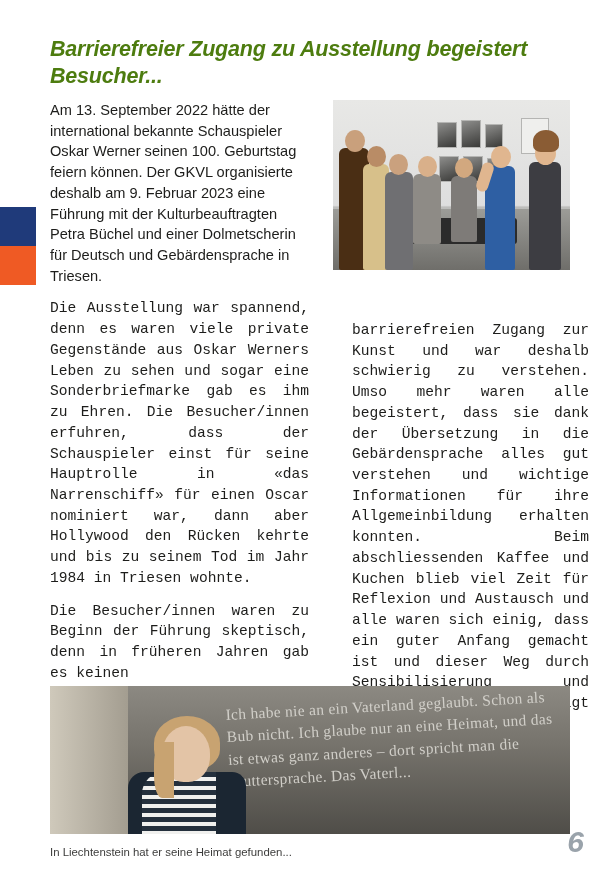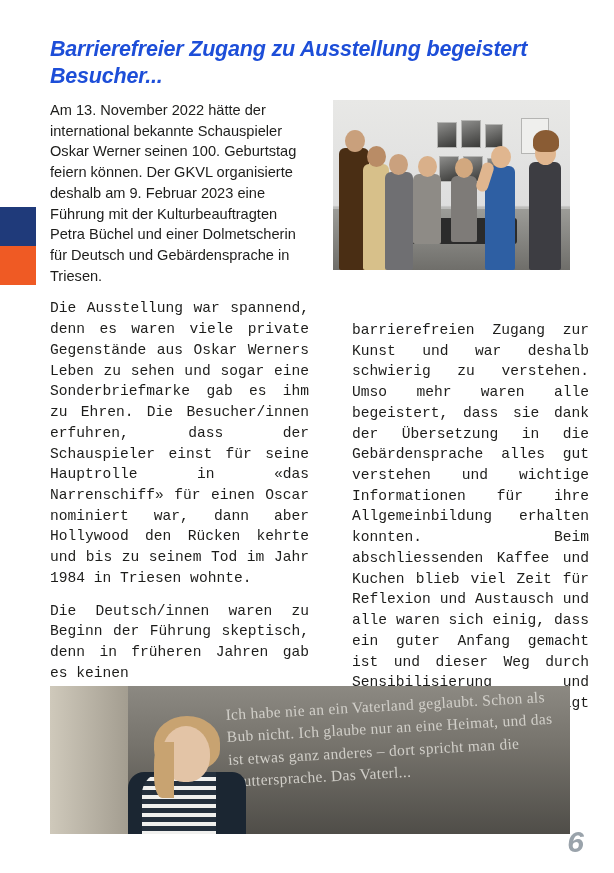--- a/index.html
+++ b/index.html
@@ -26,21 +26,21 @@
   
   .headline {
     position: absolute;
     left: 50px;
     top: 22px;
     width: 520px;
     font-size: 21.5px;
     line-height: 1.25;
     font-style: italic;
     font-weight: bold;
-    color: #1d4ed8;
+    color: #4d7c0f;
     letter-spacing: -0.2px;
   }
 
   
   .tab {
     position: absolute;
     left: 0;
     width: 36px;
     height: 39px;
   }
@@ -161,23 +161,23 @@
 <body>
 
 <div class="page">
 
   <h1 class="headline">Barrierefreier Zugang zu Ausstellung begeistert Besucher...</h1>
 
   <div class="tab tab-blue"></div>
   <div class="tab tab-orange"></div>
 
   <div class="col-left">
-    <p class="body">Am 13. November 2022 hätte der international bekannte Schauspieler Oskar Werner seinen 100. Geburtstag feiern können. Der GKVL organisierte deshalb am 9. Februar 2023 eine Führung mit der Kulturbeauftragten Petra Büchel und einer Dolmetscherin für Deutsch und Gebärdensprache in Triesen.</p>
+    <p class="body">Am 13. September 2022 hätte der international bekannte Schauspieler Oskar Werner seinen 100. Geburtstag feiern können. Der GKVL organisierte deshalb am 9. Februar 2023 eine Führung mit der Kulturbeauftragten Petra Büchel und einer Dolmetscherin für Deutsch und Gebärdensprache in Triesen.</p>
     <p class="body just">Die Ausstellung war spannend, denn es waren viele private Gegenstände aus Oskar Werners Leben zu sehen und sogar eine Sonderbriefmarke gab es ihm zu Ehren. Die Besucher/innen erfuhren, dass der Schauspieler einst für seine Hauptrolle in «das Narrenschiff» für einen Oscar nominiert war, dann aber Hollywood den Rücken kehrte und bis zu seinem Tod im Jahr 1984 in Triesen wohnte.</p>
-    <p class="body just">Die Deutsch/innen waren zu Beginn der Führung skeptisch, denn in früheren Jahren gab es keinen</p>
+    <p class="body just">Die Besucher/innen waren zu Beginn der Führung skeptisch, denn in früheren Jahren gab es keinen</p>
   </div>
 
   <div class="photo-top">
     <div class="gal-wall"></div>
     <div class="gal-floor"></div>
 
     <div class="art art-photo" style="left:104px; top:22px; width:18px; height:24px;"></div>
     <div class="art art-photo" style="left:128px; top:20px; width:18px; height:26px;"></div>
     <div class="art art-photo" style="left:152px; top:24px; width:16px; height:22px;"></div>
     <div class="art art-photo" style="left:106px; top:56px; width:18px; height:24px;"></div>
@@ -221,15 +221,16 @@
     <div class="b-left-dark"></div>
     <div class="b-quote">Ich habe nie an ein Vaterland geglaubt. Schon als Bub nicht. Ich glaube nur an eine Heimat, und das ist etwas ganz anderes – dort spricht man die Muttersprache. Das Vaterl...</div>
     <div class="b-woman-jacket"></div>
     <div class="b-woman-body"></div>
     <div class="b-woman-jacket2"></div>
     <div class="b-woman-hair"></div>
     <div class="b-woman-head"></div>
     <div class="b-woman-hair2"></div>
   </div>
 
+  <div class="caption cap-bottom">In Liechtenstein hat er seine Heimat gefunden...</div>
 
   <div class="page-number">6</div>
 </div>
 
 </body></html>

